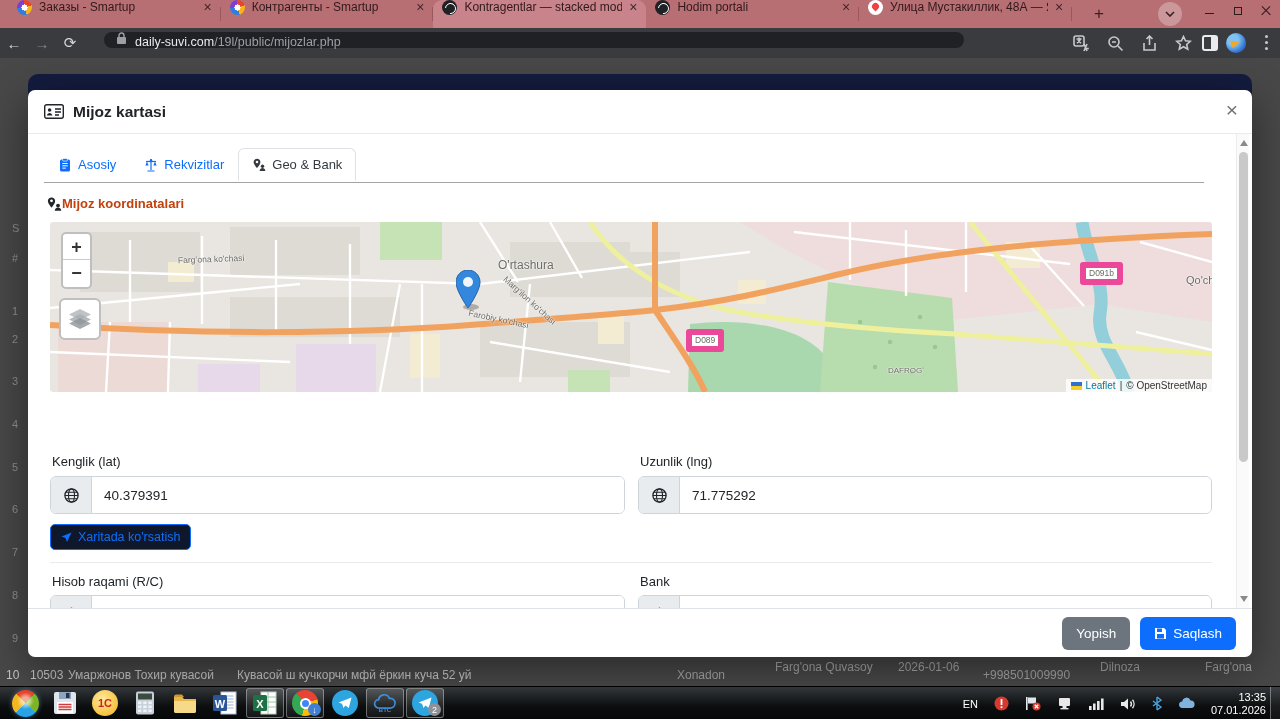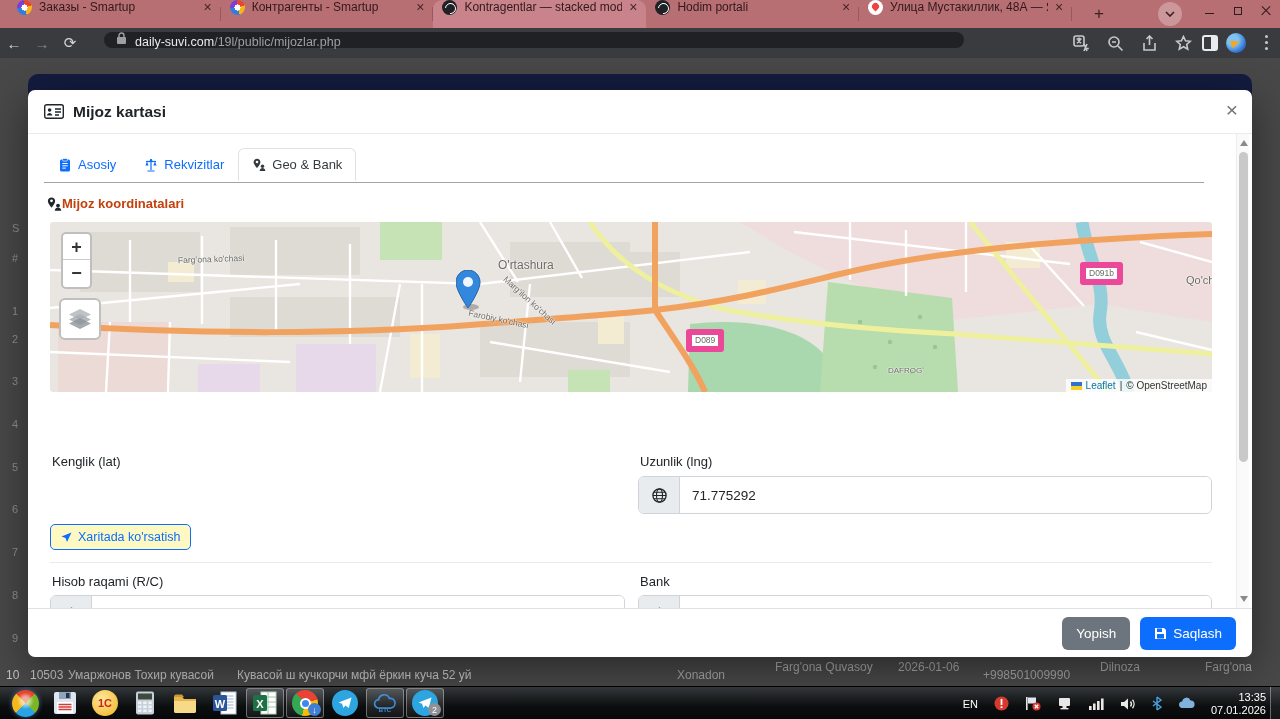--- a/index.html
+++ b/index.html
@@ -80,21 +80,21 @@
   #map-zoom div:first-child{border-bottom:1px solid #ccc}
   #map-layers{position:absolute;left:9px;top:76px;width:42px;height:42px;background:#fff;border:2px solid rgba(0,0,0,.25);border-radius:6px;display:flex;align-items:center;justify-content:center;cursor:pointer}
   #map-attr{position:absolute;right:0;bottom:0;background:rgba(255,255,255,.8);font-size:10px;color:#333;padding:1px 5px;display:flex;align-items:center;gap:4px}
   #map-attr .lf{color:#0078a8}
   .ua-flag{display:inline-block;width:11px;height:8px;background:linear-gradient(#2f6fd1 0 50%,#f5cf28 50% 100%)}
   
   .f-label{position:absolute;font-size:13px;color:#212529}
   .igroup{position:absolute;height:38px;display:flex;border:1px solid #ced4da;border-radius:6px;overflow:hidden;background:#fff}
   .iaddon{width:41px;background:#e9ecef;border-right:1px solid #ced4da;display:flex;align-items:center;justify-content:center;flex:0 0 41px}
   .igroup input{flex:1;border:none;outline:none;font-size:13.5px;color:#212529;padding:0 12px;font-family:"Liberation Sans",sans-serif;background:#fff}
-  #btn-showmap{position:absolute;left:22px;top:390px;height:26px;display:flex;align-items:center;gap:6px;padding:0 10px;border:1px solid #0d6efd;border-radius:5px;background:#fef9c3;color:#0d6efd;font-size:12.5px;cursor:pointer;font-family:"Liberation Sans",sans-serif}
+  #btn-showmap{position:absolute;left:22px;top:390px;height:26px;display:flex;align-items:center;gap:6px;padding:0 10px;border:1px solid #0d6efd;border-radius:5px;background:#0f172a;color:#0d6efd;font-size:12.5px;cursor:pointer;font-family:"Liberation Sans",sans-serif}
   .hr{position:absolute;left:22px;width:1162px;height:1px;background:#e9ecef}
   
   #m-foot{position:absolute;left:0;bottom:0;width:100%;height:49px;border-top:1px solid #dee2e6;display:flex;align-items:center;justify-content:flex-end;gap:10px;padding:0 16px}
   .btn{height:33px;border:none;border-radius:6px;font-size:13.5px;color:#fff;padding:0 14px;display:flex;align-items:center;gap:6px;cursor:pointer;font-family:"Liberation Sans",sans-serif}
   .btn-gray{background:#6c757d}
   .btn-blue{background:#0d6efd}
 
   
   #taskbar{position:absolute;left:0;top:686px;width:1280px;height:33px;background:linear-gradient(#33373a,#0c0e0f 60%,#060708);border-top:1px solid #000;display:flex;align-items:center;padding-left:6px}
   .tb-item{width:38px;height:30px;display:flex;align-items:center;justify-content:center;margin-right:2px;position:relative;cursor:pointer}
@@ -372,20 +372,30 @@
         <span class="ua-flag"></span>
         <span class="lf">Leaflet</span>
         <span>|</span>
         <span>© OpenStreetMap</span>
       </div>
     </div>
 
     <span class="f-label" style="left:24px;top:320px">Kenglik (lat)</span>
     <span class="f-label" style="left:612px;top:320px">Uzunlik (lng)</span>
 
+    <div class="igroup" style="left:22px;top:342px;width:575px">
+      <span class="iaddon">
+        <svg width="15" height="15" viewBox="0 0 15 15">
+            <circle cx="7.5" cy="7.5" r="6.6" fill="none" stroke="#212529" stroke-width="1.3"></circle>
+            <ellipse cx="7.5" cy="7.5" rx="3" ry="6.6" fill="none" stroke="#212529" stroke-width="1.1"></ellipse>
+            <path d="M1 7.5h13M1.8 4.2h11.4M1.8 10.8h11.4" stroke="#212529" stroke-width="1.1"></path>
+          </svg>
+      </span>
+      <input value="40.379391" style="">
+    </div>
     <div class="igroup" style="left:610px;top:342px;width:574px">
       <span class="iaddon">
         <svg width="15" height="15" viewBox="0 0 15 15">
             <circle cx="7.5" cy="7.5" r="6.6" fill="none" stroke="#212529" stroke-width="1.3"></circle>
             <ellipse cx="7.5" cy="7.5" rx="3" ry="6.6" fill="none" stroke="#212529" stroke-width="1.1"></ellipse>
             <path d="M1 7.5h13M1.8 4.2h11.4M1.8 10.8h11.4" stroke="#212529" stroke-width="1.1"></path>
           </svg>
       </span>
       <input value="71.775292" style="">
     </div>

